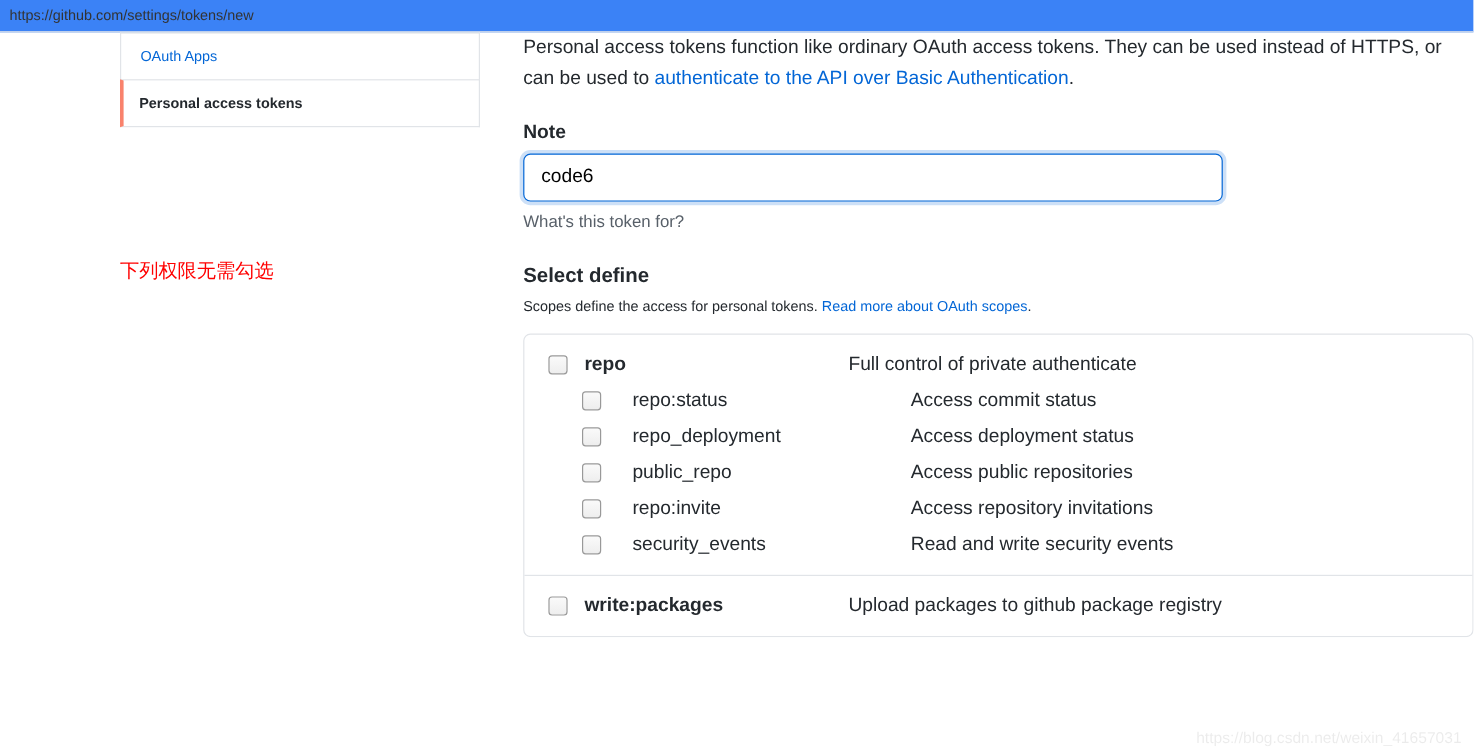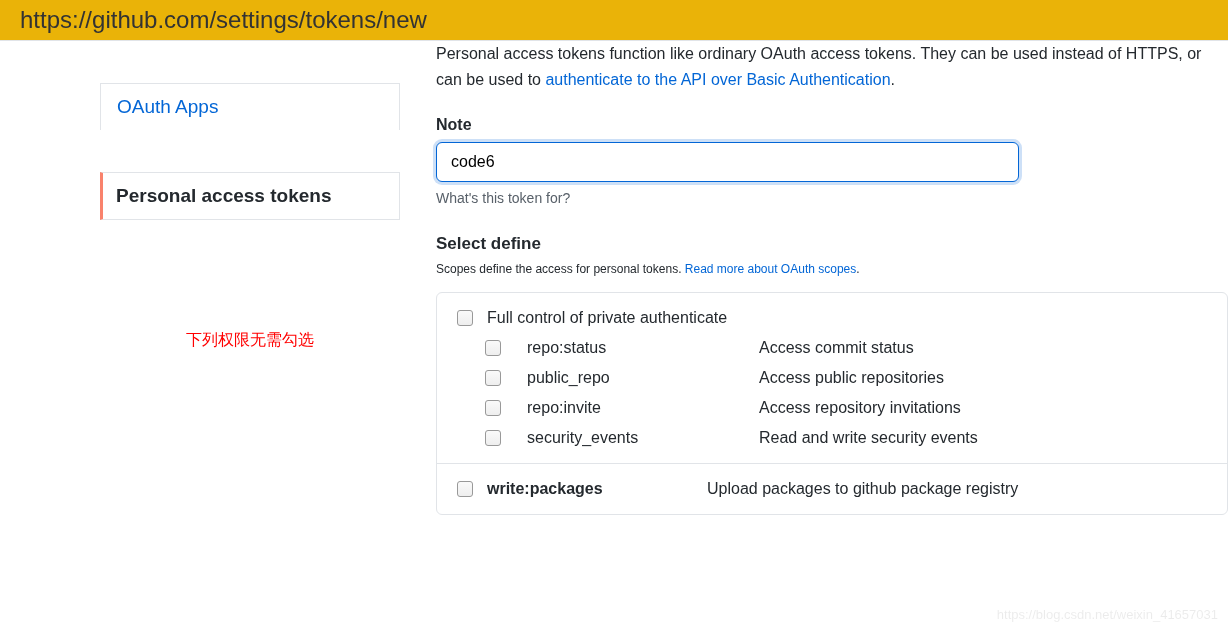--- a/index.html
+++ b/index.html
@@ -1,23 +1,23 @@
 <!DOCTYPE html>
 <html><head>
   <meta charset="utf-8">
   <style>
     * { box-sizing: border-box; margin: 0; padding: 0; }
     body { font-family: -apple-system, BlinkMacSystemFont, "Segoe UI", Helvetica, Arial, sans-serif; font-size: 14px; color: #24292e; background: #fff; }
-    .url-bar { padding: 6px 20px; font-size: 24px; color: #333; border-bottom: 1px solid #e1e4e8; background: #eab308; }
+    .url-bar { padding: 6px 8px; font-size: 12px; color: #333; border-bottom: 1px solid #e1e4e8; background: #3b82f6; }
     .container { display: flex; padding: 0 0 0 100px; }
     .sidebar { width: 300px; padding-top: 0; }
-    .sidebar-item { display: block; padding: 12px 16px; border: 1px solid #e1e4e8; font-size: 19px; cursor: pointer; margin-top: 42px; }
+    .sidebar-item { display: block; padding: 12px 16px; border: 1px solid #e1e4e8; font-size: 12px; cursor: pointer; }
     .sidebar-item.link { color: #0366d6; border-bottom: none; }
     .sidebar-item.active { font-weight: 600; color: #24292e; border-left: 3px solid #f9826c; padding-left: 13px; }
-    .annotation { color: #ff0000; font-size: 16px; margin-top: 110px; text-align: center; }
+    .annotation { color: #ff0000; font-size: 16px; margin-top: 110px; text-align: left; }
     .main { flex: 1; padding: 0 0 0 36px; max-width: 900px; }
     .intro { font-size: 16px; line-height: 1.6; margin-bottom: 24px; }
     .link-text { color: #0366d6; text-decoration: none; cursor: pointer; }
     .field-label { font-weight: 600; font-size: 16px; margin-bottom: 8px; }
     .text-input { width: 583px; padding: 10px 14px; font-size: 16px; border: 1px solid #0366d6; border-radius: 6px; outline: none; box-shadow: 0 0 0 3px rgba(3,102,214,0.2); }
     .help-text { color: #586069; font-size: 14px; margin-top: 8px; }
     .section-heading { font-weight: 600; font-size: 17px; margin-top: 28px; margin-bottom: 8px; }
     .scopes-desc { font-size: 12px; margin-bottom: 16px; }
     .scopes-box { border: 1px solid #e1e4e8; border-radius: 6px; }
     .scope-group { padding: 16px 20px; border-bottom: 1px solid #e1e4e8; }
@@ -54,26 +54,32 @@
 
     <div class="section-heading">Select define</div>
     <p class="scopes-desc">
       <span>Scopes define the access for personal tokens. </span><a class="link-text">Read more about OAuth scopes</a><span>.</span>
     </p>
 
     <div class="scopes-box">
       <div class="scope-group">
         <div class="scope-row">
           <span class="scope-check"></span>
+          <span class="scope-name bold">repo</span>
           <span class="scope-desc">Full control of private authenticate</span>
         </div>
         <div class="scope-row child">
           <span class="scope-check"></span>
           <span class="scope-name">repo:status</span>
           <span class="scope-desc">Access commit status</span>
+        </div>
+        <div class="scope-row child">
+          <span class="scope-check"></span>
+          <span class="scope-name">repo_deployment</span>
+          <span class="scope-desc">Access deployment status</span>
         </div>
         <div class="scope-row child">
           <span class="scope-check"></span>
           <span class="scope-name">public_repo</span>
           <span class="scope-desc">Access public repositories</span>
         </div>
         <div class="scope-row child">
           <span class="scope-check"></span>
           <span class="scope-name">repo:invite</span>
           <span class="scope-desc">Access repository invitations</span>

